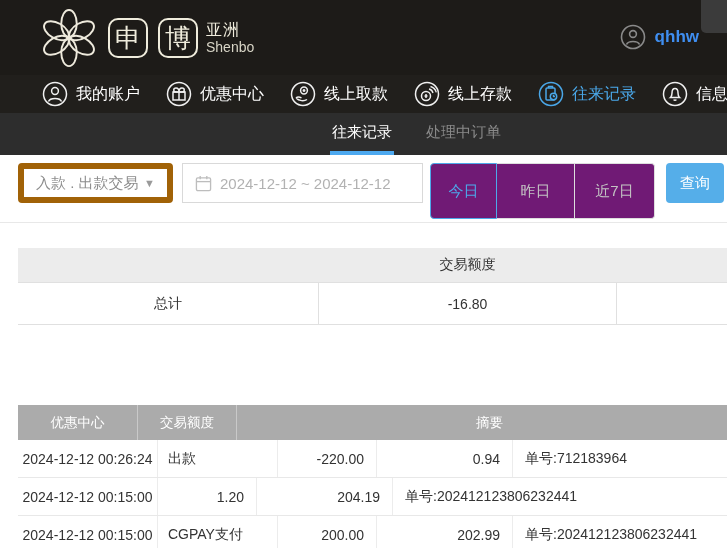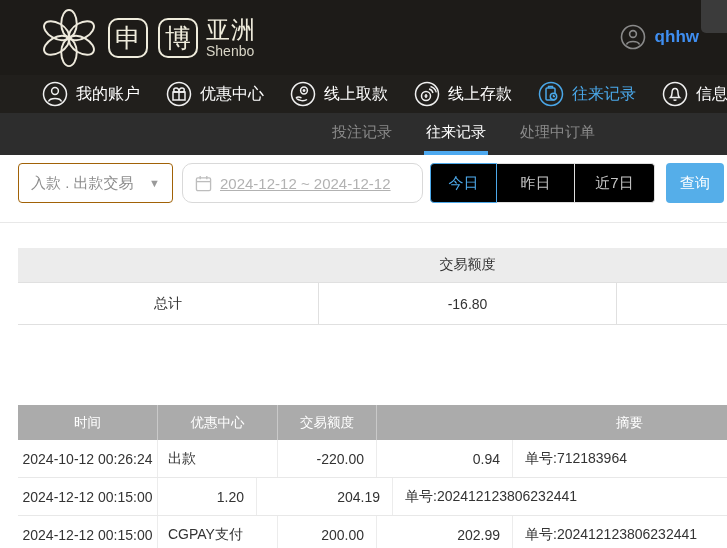--- a/index.html
+++ b/index.html
@@ -8,21 +8,21 @@
   .stage { position:relative; width:727px; height:548px; overflow:hidden; }
 
   
   .hdr { position:absolute; top:0; left:0; width:100%; height:75px; background:#1d1b18; }
   .logo-wrap { position:absolute; left:38px; top:7px; display:flex; align-items:center; gap:8px; }
   .logo-flower { width:62px; height:62px; }
   .logo-char { width:40px; height:40px; border:2px solid #efecdc; border-radius:10px;
                color:#efecdc; font-size:26px; display:flex; align-items:center; justify-content:center; }
   .logo-char + .logo-char { margin-left:2px; }
   .logo-region { color:#efecdc; line-height:1; }
-  .logo-region .cn { font-size:24px; letter-spacing:1px; }
+  .logo-region .cn { font-size:16px; letter-spacing:1px; }
   .logo-region .en { font-size:14px; color:#d8d5c6; margin-top:2px; }
   .user-area { position:absolute; right:28px; top:24px; display:flex; align-items:center; gap:9px;justify-content:center; }
   .user-name { color:#3f8ef0; font-size:17px; font-weight:bold; white-space:nowrap; }
   .corner-panel { position:absolute; right:0; top:0; width:26px; height:33px;
                   background:#3b3b3b; border-radius:0 0 0 5px; }
 
   
   .nav { position:absolute; top:75px; left:0; width:100%; height:38px; background:#211f1c;
          display:flex; align-items:center; padding-left:42px; gap:26px; white-space:nowrap; }
   .nav-item { display:flex; align-items:center; gap:8px; color:#ffffff; font-size:16px; cursor:pointer; flex:0 0 auto; }
@@ -31,27 +31,27 @@
 
   
   .tabbar { position:absolute; top:113px; left:0; width:100%; height:42px; background:#2d2d2d;
             display:flex; align-items:stretch; padding-left:330px; gap:30px; }
   .tab { display:flex; align-items:center; color:#8a8a8a; font-size:15px; cursor:pointer;
          border-bottom:4px solid transparent; padding:0 2px; }
   .tab.active { color:#ffffff; border-bottom-color:#4da9f0; }
 
   
   .filters { position:absolute; top:155px; left:0; width:100%; height:67px; background:#fff; }
-  .sel-box { position:absolute; left:18px; top:8px; width:155px; height:40px; border:1px solid #a16207;
+  .sel-box { position:absolute; left:18px; top:8px; width:155px; height:40px; border:6px solid #a16207;
              border-radius:4px; display:flex; align-items:center; padding:0 12px; color:#8c8c8c; font-size:15px; }
   .sel-box .caret { margin-left:auto; color:#9a9a9a; font-size:11px; }
   .date-box { position:absolute; left:182px; top:8px; width:241px; height:40px; border:1px solid #d9d9d9;
-              border-radius:10px; display:flex; align-items:center; gap:8px; padding:0 12px; color:#b2b2b2; font-size:15px;text-decoration:underline; }
+              border-radius:0; display:flex; align-items:center; gap:8px; padding:0 12px; color:#b2b2b2; font-size:15px; }
   .qgroup { position:absolute; left:430px; top:8px; height:40px; display:flex; }
-  .qbtn { height:40px; border:1px solid #dedede; color:#c3c3c3; font-size:15px; background:#000000;
+  .qbtn { height:56px; border:1px solid #dedede; color:#c3c3c3; font-size:15px; background:#701a75;
           display:flex; align-items:center; justify-content:center; cursor:pointer; }
   .qbtn.b1 { width:67px; border-radius:4px 0 0 4px; }
   .qbtn.b2 { width:78px; border-left:none; }
   .qbtn.b3 { width:80px; border-left:none; border-radius:0 4px 4px 0; }
   .qbtn.active { border:1px solid #4da9ea; color:#4da9ea; z-index:2; }
   .search-btn { position:absolute; left:666px; top:8px; width:58px; height:40px; background:#55aee9;
                 color:#fff; font-size:15px; border:none; border-radius:4px; display:flex;
                 align-items:center; justify-content:center; cursor:pointer; }
   .divider { position:absolute; top:222px; left:0; width:100%; height:1px; background:#e8e8e8; }
 
@@ -180,21 +180,20 @@
           <circle cx="13" cy="13" r="11.5"></circle>
           <path d="M8.5 16.5 h9 c-1.5-1.2-1.5-3-1.5-4.5 c0-2.5-1.3-4.5-3-4.5 s-3 2-3 4.5 c0 1.5 0 3.3-1.5 4.5 z"></path>
           <path d="M11.8 18.5 c.3 1 2.1 1 2.4 0"></path>
         </g>
       </svg>
       <span>信息</span>
     </div>
   </div>
 
   <div class="tabbar">
-    <div class="tab">投注记录</div>
     <div class="tab active">往来记录</div>
     <div class="tab">处理中订单</div>
   </div>
 
   <div class="filters">
     <div class="sel-box">
       <span>入款 . 出款交易</span>
       <span class="caret">▼</span>
     </div>
     <div class="date-box">
@@ -224,28 +223,27 @@
     </div>
     <div class="sum-row">
       <div class="c1">总计</div>
       <div class="c2">-16.80</div>
       <div class="c3"></div>
     </div>
   </div>
 
   <div class="main-table">
     <div class="mt-head">
-      <div class="hc w1">时间</div>
       <div class="hc w2">优惠中心</div>
       <div class="hc w3">交易额度</div>
       <div class="hc w5">摘要</div>
     </div>
 
     <div class="mt-row">
-      <div class="tc t-time w1">2024-10-12 00:26:24</div>
+      <div class="tc t-time w1">2024-12-12 00:26:24</div>
       <div class="tc t-type w2">出款</div>
       <div class="tc t-amt w3">-220.00</div>
       <div class="tc t-bal w4">0.94</div>
       <div class="tc t-sum w5">单号:712183964</div>
     </div>
 
     <div class="mt-row">
       <div class="tc t-time w1">2024-12-12 00:15:00</div>
       <div class="tc t-amt w3">1.20</div>
       <div class="tc t-bal w4">204.19</div>

